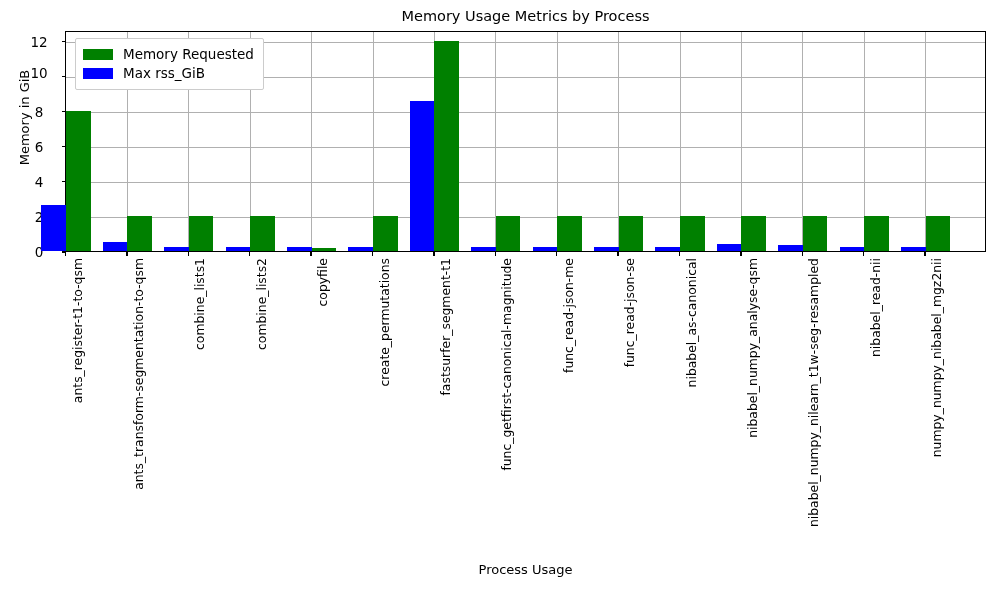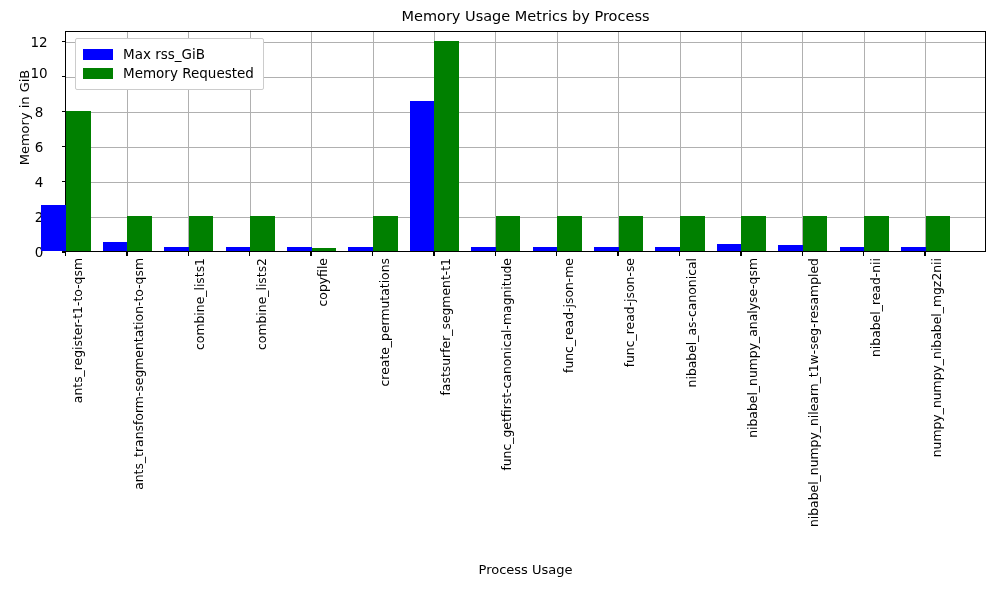--- a/index.html
+++ b/index.html
@@ -308,26 +308,26 @@
           <div class="bar bar-green" style="background: rgb(0, 128, 0); left: 798.2px; width: 24.56px; height: 35.0794px;"></div>
         </div>
         <div class="bar-group" style="left: 0px; width: 921px;">
           <div class="bar bar-blue" style="background: rgb(0, 0, 255); left: 835.04px; width: 24.56px; height: 3.85873px;"></div>
           <div class="bar bar-green" style="background: rgb(0, 128, 0); left: 859.6px; width: 24.56px; height: 35.0794px;"></div>
         </div>
       </div>
 
     <div id="legend">
       <div class="legend-row">
+        <span class="legend-swatch" style="background:#008000"></span>
+        <span class="legend-text">Memory Requested</span>
+      </div>
+      <div class="legend-row">
         <span class="legend-swatch" style="background:#0000ff"></span>
         <span class="legend-text">Max rss_GiB</span>
-      </div>
-      <div class="legend-row">
-        <span class="legend-swatch" style="background:#008000"></span>
-        <span class="legend-text">Memory Requested</span>
       </div>
     </div>
   </div>
 
   <div id="xtick-marks">
       <div class="xtick-mark" style="left: -0.15px;"></div>
       <div class="xtick-mark" style="left: 61.25px;"></div>
       <div class="xtick-mark" style="left: 122.65px;"></div>
       <div class="xtick-mark" style="left: 184.05px;"></div>
       <div class="xtick-mark" style="left: 245.45px;"></div>

